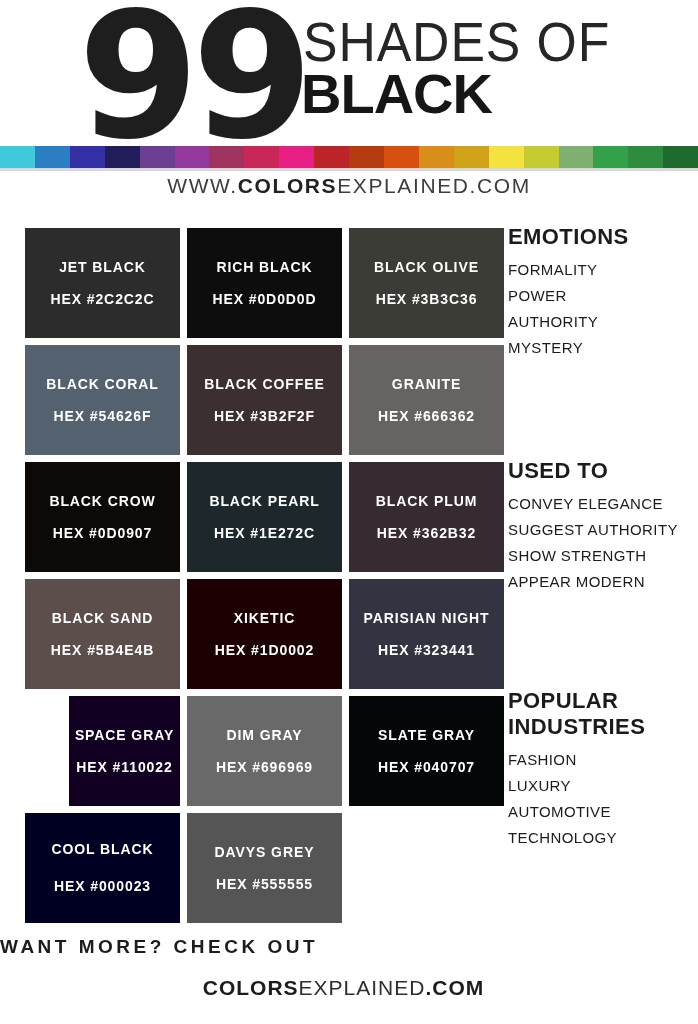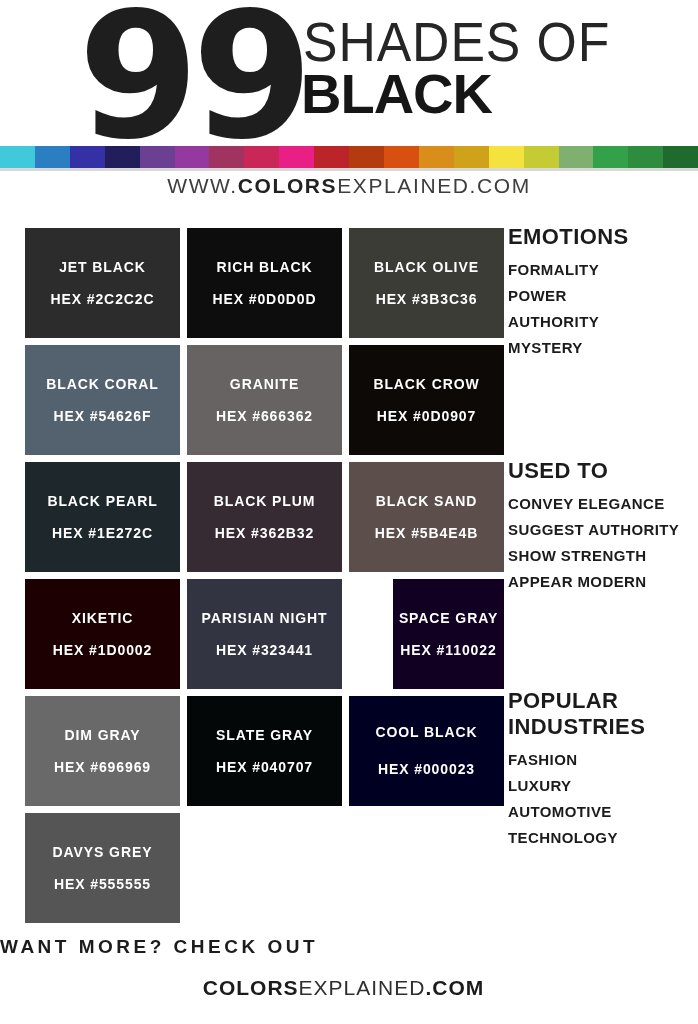--- a/index.html
+++ b/index.html
@@ -46,21 +46,21 @@
   }
   .swatch-card span{
     font-size:14px;font-weight:700;letter-spacing:0.9px;line-height:17px;white-space:nowrap;
   }
   
   .info-section{position:absolute;left:508px;width:190px;color:#1b1b1b;}
   .info-section .sec-title{
     font-size:22px;font-weight:800;letter-spacing:0.4px;line-height:26px;margin-bottom:7px;
   }
   .info-section .sec-item{
-    font-size:15px;font-weight:700;letter-spacing:0.4px;line-height:26px;
+    font-size:15px;font-weight:400;letter-spacing:0.4px;line-height:26px;
   }
   .sec-pos-0{top:224px;}
   .sec-pos-1{top:458px;}
   .sec-pos-2{top:688px;}
   
   #footer-line1{
     position:absolute;left:0;top:936px;width:698px;text-align:left;
     font-size:19px;font-weight:800;letter-spacing:3.5px;color:#1c1c1c;white-space:nowrap;
   }
   #footer-line2{
@@ -113,20 +113,24 @@
         <span>HEX #0D0D0D</span>
       </div>
       <div class="swatch-card" style="background: rgb(59, 60, 54);">
         <span>BLACK OLIVE</span>
         <span>HEX #3B3C36</span>
       </div>
       <div class="swatch-card" style="background: rgb(84, 98, 111);">
         <span>BLACK CORAL</span>
         <span>HEX #54626F</span>
       </div>
+      <div class="swatch-card" style="background: rgb(59, 47, 47);">
+        <span>BLACK COFFEE</span>
+        <span>HEX #3B2F2F</span>
+      </div>
       <div class="swatch-card" style="background: rgb(102, 99, 98);">
         <span>GRANITE</span>
         <span>HEX #666362</span>
       </div>
       <div class="swatch-card" style="background: rgb(13, 9, 7);">
         <span>BLACK CROW</span>
         <span>HEX #0D0907</span>
       </div>
       <div class="swatch-card" style="background: rgb(30, 39, 44);">
         <span>BLACK PEARL</span>

